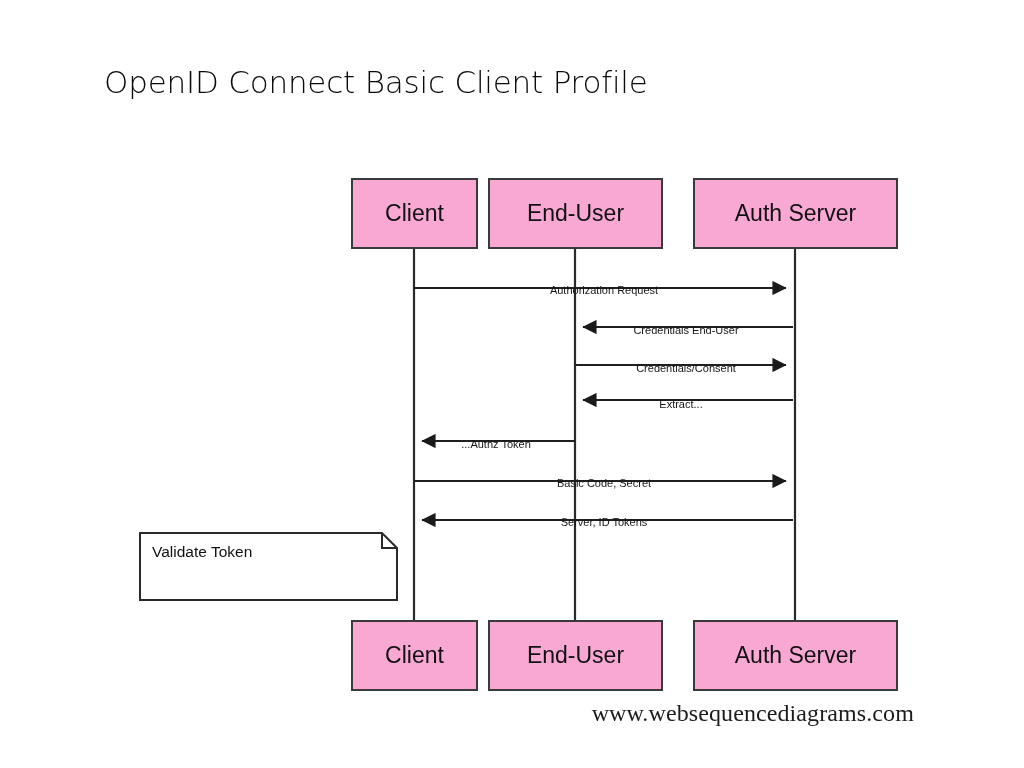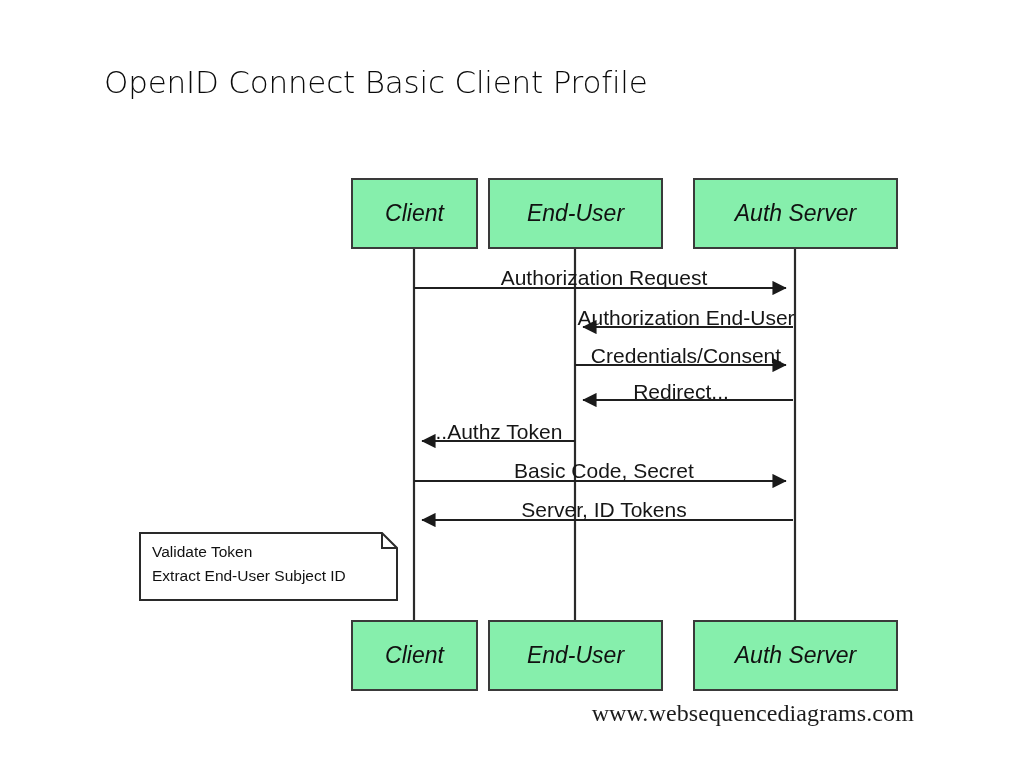--- a/index.html
+++ b/index.html
@@ -34,43 +34,43 @@
     top: 0;
     width: 1024px;
     height: 768px;
   }
 
   
   .actor-box {
     position: absolute;
     box-sizing: border-box;
     border: 2px solid #3a3a3a;
-    background: #86efac;
+    background: #f9a8d4;
     display: flex;
     align-items: center;
     justify-content: center;
     z-index: 5;
-    font-style: italic;
   }
   .actor-label {
     font-size: 23px;
     font-family: "Liberation Sans", sans-serif;
     color: #111111;
     white-space: nowrap;
   }
 
   
   .msg-label {
     position: absolute;
-    font-size: 21px;
+    font-size: 11px;
     font-family: "Liberation Sans", sans-serif;
     color: #161616;
     white-space: nowrap;
     transform: translateX(-50%);
     z-index: 4;
+    margin-top: 18px;
   }
 
   
   #note-box {
     position: absolute;
     left: 140px;
     top: 533px;
     width: 257px;
     height: 67px;
     box-sizing: border-box;
@@ -150,25 +150,24 @@
   <span class="actor-label">Client</span>
 </div>
 <div class="actor-box" style="left:488px; top:620px; width:175px; height:71px;">
   <span class="actor-label">End-User</span>
 </div>
 <div class="actor-box" style="left:693px; top:620px; width:205px; height:71px;">
   <span class="actor-label">Auth Server</span>
 </div>
 
 <div class="msg-label" style="left:604px; top:266px;">Authorization Request</div>
-<div class="msg-label" style="left:686px; top:306px;">Authorization End-User</div>
+<div class="msg-label" style="left:686px; top:306px;">Credentials End-User</div>
 <div class="msg-label" style="left:686px; top:344px;">Credentials/Consent</div>
-<div class="msg-label" style="left:681px; top:380px;">Redirect...</div>
+<div class="msg-label" style="left:681px; top:380px;">Extract...</div>
 <div class="msg-label" style="left:496px; top:420px;">...Authz Token</div>
 <div class="msg-label" style="left:604px; top:459px;">Basic Code, Secret</div>
 <div class="msg-label" style="left:604px; top:498px;">Server, ID Tokens</div>
 
 <div id="note-box">
   <div class="note-text" id="note-line-0">Validate Token</div>
-  <div class="note-text" id="note-line-1">Extract End-User Subject ID</div>
 </div>
 
 <div id="footer-credit">www.websequencediagrams.com</div>
 
 </body></html>

